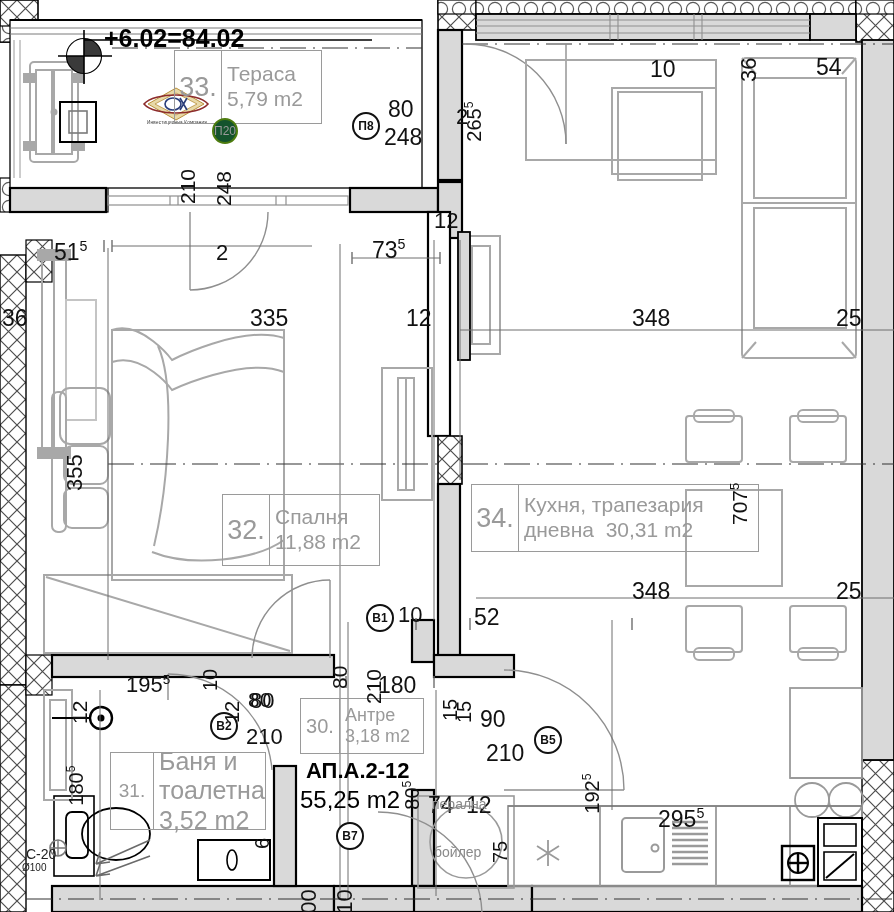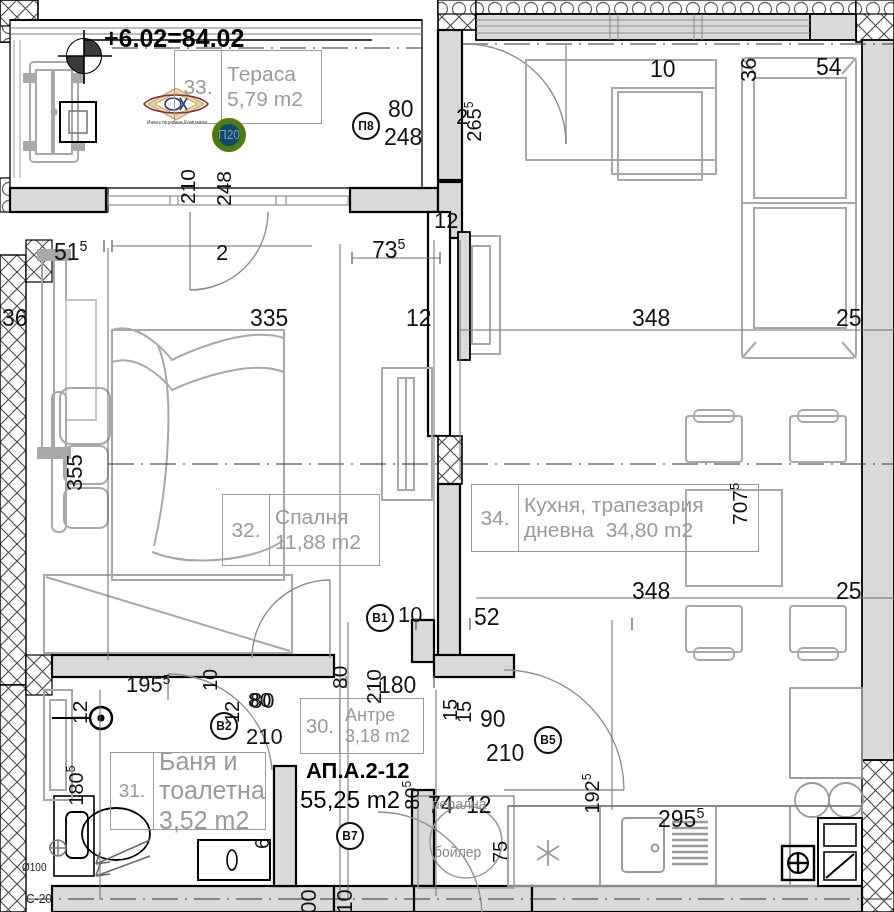--- a/index.html
+++ b/index.html
@@ -7,27 +7,27 @@
   #plan{position:relative;width:894px;height:912px;background:#ffffff;overflow:hidden;}
   #plan svg{position:absolute;left:0;top:0;}
   .lbl{position:absolute;color:#8a8a8a;font-family:"Liberation Sans",sans-serif;white-space:nowrap;}
   .dim{position:absolute;color:#111;font-family:"Liberation Sans",sans-serif;white-space:nowrap;}
   .dimv{position:absolute;color:#111;font-family:"Liberation Sans",sans-serif;white-space:nowrap;
         transform-origin:left bottom;transform:rotate(-90deg);}
   .big{position:absolute;color:#000;font-weight:bold;font-family:"Liberation Sans",sans-serif;white-space:nowrap;}
   .sup{font-size:0.62em;vertical-align:super;}
   .roombox{position:absolute;border:1.4px solid #9a9a9a;box-sizing:border-box;color:#9a9a9a;}
   .roombox .num{position:absolute;left:0;top:0;bottom:0;width:46px;border-right:1.4px solid #9a9a9a;
-                display:flex;align-items:center;justify-content:center;font-size:21px;}
+                display:flex;align-items:center;justify-content:center;font-size:27px;}
   .roombox .txt{position:absolute;left:46px;right:0;top:0;bottom:0;padding:2px 6px;box-sizing:border-box;
                 display:flex;flex-direction:column;justify-content:center;font-size:21px;line-height:1.18;}
   .dmark{position:absolute;border:2px solid #111;border-radius:50%;background:#fff;
          display:flex;align-items:center;justify-content:center;font-size:12px;color:#111;
          font-family:"Liberation Sans",sans-serif;font-weight:bold;}
-  .dmarkg{position:absolute;border:6px solid #4d7c0f;border-radius:50%;background:#0c4a6e;
+  .dmarkg{position:absolute;border:2px solid #4d7c0f;border-radius:50%;background:#14532d;
          display:flex;align-items:center;justify-content:center;font-size:12px;color:#9a9a9a;
          font-family:"Liberation Sans",sans-serif;}
   #logo{position:absolute;left:140px;top:86px;width:72px;height:46px;}
   #logo .ltxt{position:absolute;left:-8px;top:34px;width:90px;text-align:center;font-size:4.6px;
               color:#333;letter-spacing:0.2px;}
 </style>
 </head>
 <body>
 
 <div id="plan">
@@ -380,21 +380,21 @@
   <div class="txt">
     <span>Спалня</span>
     <span>11,88 m2</span>
   </div>
 </div>
 
 <div class="roombox" style="left:471px;top:484px;width:288px;height:68px;">
   <div class="num">34.</div>
   <div class="txt">
     <span>Кухня, трапезария</span>
-    <span><span>дневна</span>&nbsp;&nbsp;<span>34,80 m2</span></span>
+    <span><span>дневна</span>&nbsp;&nbsp;<span>30,31 m2</span></span>
   </div>
 </div>
 
 <div class="roombox" style="left:300px;top:698px;width:124px;height:56px;font-size:18px;">
   <div class="num" style="width:38px;font-size:20px;">30.</div>
   <div class="txt" style="left:38px;font-size:18px;">
     <span>Антре</span>
     <span>3,18 m2</span>
   </div>
 </div>
@@ -473,16 +473,16 @@
 
 <div class="dimv" style="left:604px;top:790px;font-size:20px;"><span>192</span><span class="sup">5</span></div>
 <div class="dim" style="left:658px;top:788px;font-size:23px;margin-top:17px;"><span>295</span><span class="sup">5</span></div>
 <div class="dim" style="left:428px;top:792px;font-size:23px;">74</div>
 <div class="dim" style="left:466px;top:792px;font-size:23px;">12</div>
 <div class="dimv" style="left:512px;top:840px;font-size:20px;">75</div>
 <div class="dimv" style="left:424px;top:786px;font-size:20px;"><span>80</span><span class="sup">5</span></div>
 
 <div class="lbl" style="left:432px;top:796px;font-size:14px;">перална</div>
 <div class="lbl" style="left:434px;top:844px;font-size:14px;">бойлер</div>
-<div class="lbl" style="left:26px;top:846px;font-size:12px;color:#222;margin-top:46px;">C-20</div>
+<div class="lbl" style="left:26px;top:846px;font-size:14px;color:#222;">C-20</div>
 <div class="lbl" style="left:22px;top:862px;font-size:10px;color:#222;">Ø100</div>
 
 </div>
 
 </body></html>

